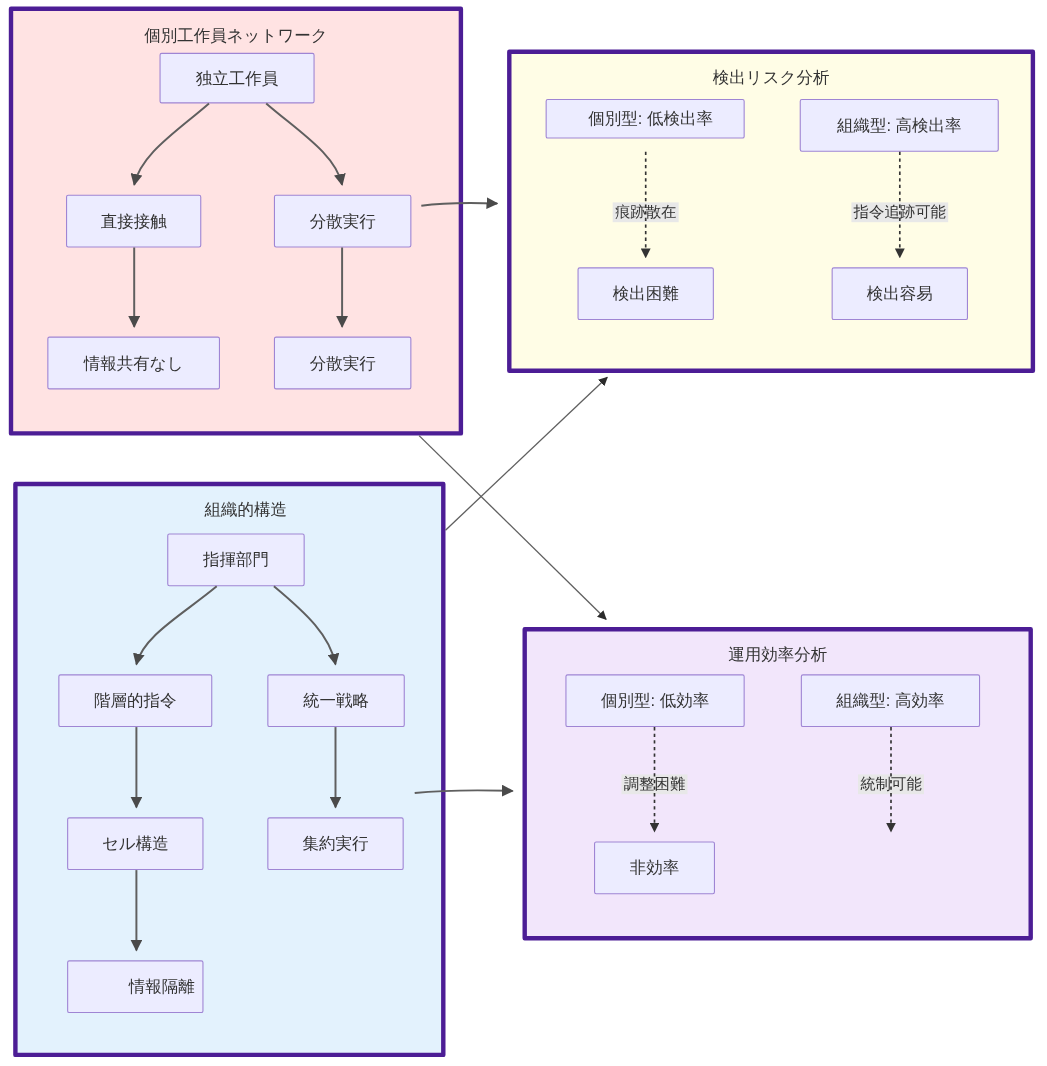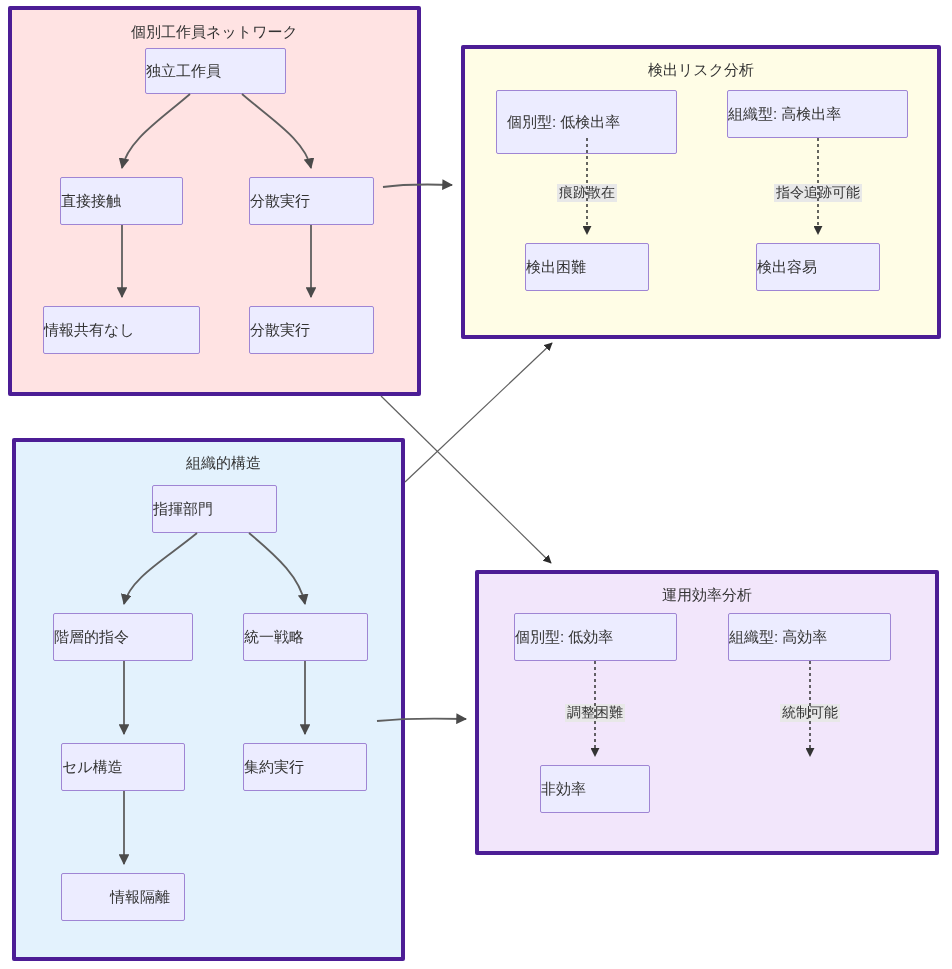--- a/index.html
+++ b/index.html
@@ -33,20 +33,21 @@
     white-space: nowrap;
   }
   .node {
     position: absolute;
     box-sizing: border-box;
     background: #ececff;
     border: 1px solid #9f85d4;
     border-radius: 2px;
     display: flex;
     align-items: center;
+    justify-content: center;
     font-size: 15px;
     color: #333333;
     white-space: nowrap;
   }
   .edge-label {
     position: absolute;
     font-size: 14px;
     color: #333333;
     background: #e8e8e8;
     padding: 0 2px;
@@ -101,21 +102,21 @@
     <span>情報共有なし</span>
   </div>
   <div class="node" style="left:249px; top:306px; width:125px; height:48px;">
     <span>分散実行</span>
   </div>
 
   <div class="cluster" style="left:461px; top:45px; width:480px; height:294px; background:#fffde6;">
     <div class="cluster-title" style="top:12px;">検出リスク分析</div>
   </div>
 
-  <div class="node" style="left:496px; top:90px; width:181px; height:64px;padding-left:10px;">
+  <div class="node" style="left:496px; top:90px; width:181px; height:36px;padding-left:10px;">
     <span>個別型: 低検出率</span>
   </div>
   <div class="node" style="left:727px; top:90px; width:181px; height:48px;">
     <span>組織型: 高検出率</span>
   </div>
   <div class="node" style="left:525px; top:243px; width:124px; height:48px;">
     <span>検出困難</span>
   </div>
   <div class="node" style="left:756px; top:243px; width:124px; height:48px;">
     <span>検出容易</span>

